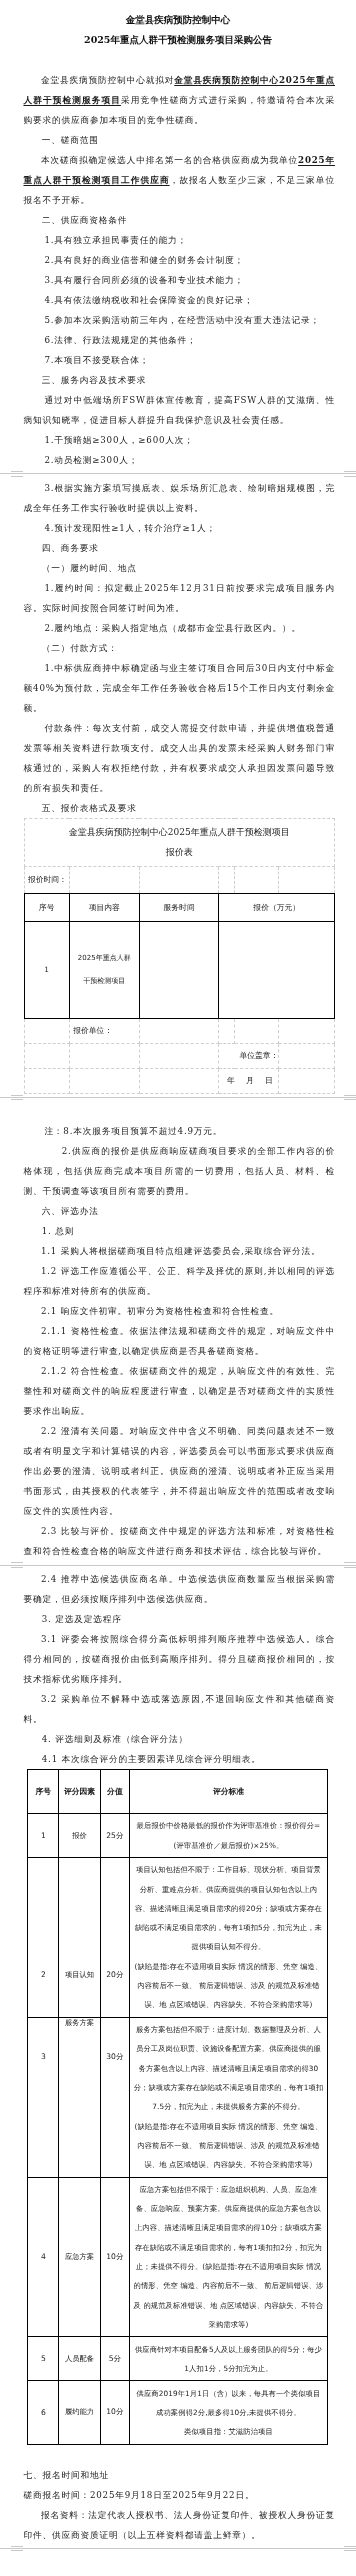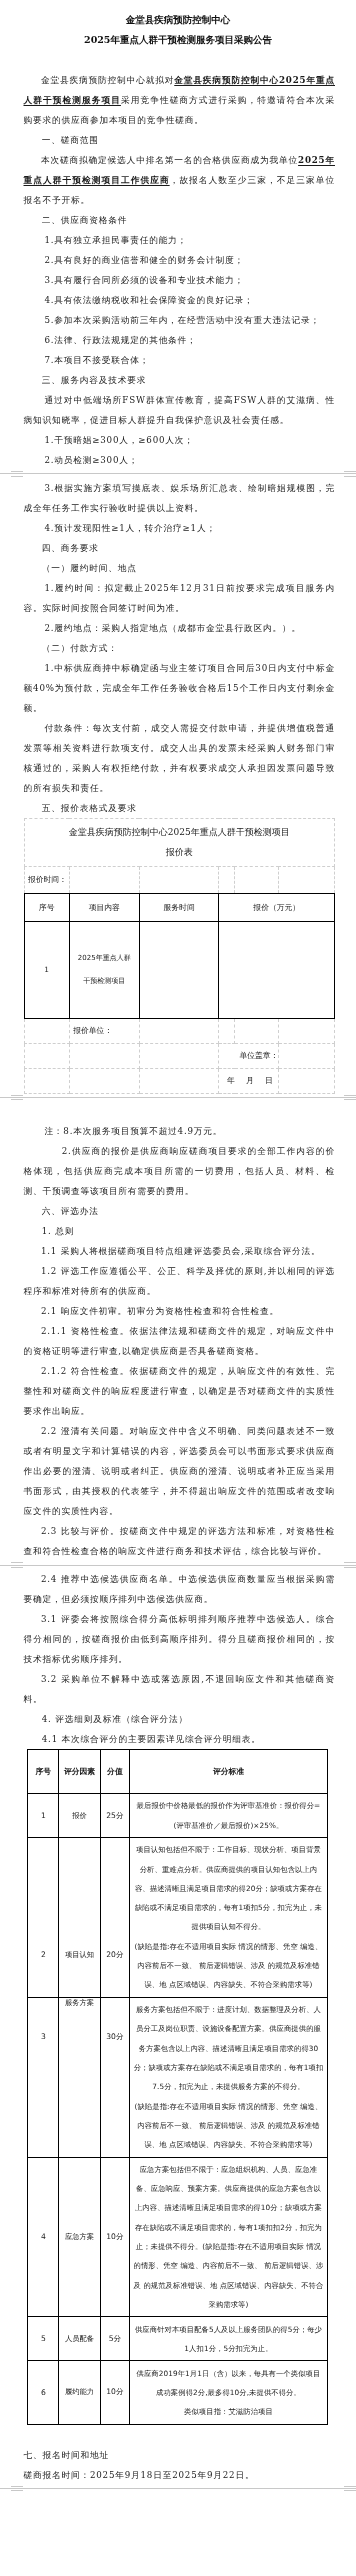--- a/index.html
+++ b/index.html
@@ -249,20 +249,21 @@
     <p class="para">2.3 比较与评价。按磋商文件中规定的评选方法和标准，对资格性检查和符合性检查合格的响应文件进行商务和技术评估，综合比较与评价。</p>
   </div>
 
   <div class="page-break">
       <span class="mark-l"></span>
       <span class="mark-r"></span>
     </div>
 
   <div class="body">
     <p class="para">2.4 推荐中选候选供应商名单。中选候选供应商数量应当根据采购需要确定，但必须按顺序排列中选候选供应商。</p>
+    <p class="head">3. 定选及定选程序</p>
     <p class="para">3.1  评委会将按照综合得分高低标明排列顺序推荐中选候选人。综合得分相同的，按磋商报价由低到高顺序排列。得分且磋商报价相同的，按技术指标优劣顺序排列。</p>
     <p class="para">3.2 采购单位不解释中选或落选原因,不退回响应文件和其他磋商资料。</p>
     <p class="head">4. 评选细则及标准（综合评分法）</p>
     <p class="head">4.1  本次综合评分的主要因素详见综合评分明细表。</p>
   </div>
 
   <div class="score-wrap">
     <table class="score">
       <colgroup>
         <col style="width:10.3%">
@@ -330,20 +331,21 @@
       </tr>
     </tbody>
       </table>
   </div>
 
   <div class="spacer-lg"></div>
 
   <div class="body">
     <p class="para noindent">七、报名时间和地址</p>
     <p class="para noindent">磋商报名时间：2025年9月18日至2025年9月22日。</p>
+    <p class="para">报名资料：法定代表人授权书、法人身份证复印件、被授权人身份证复印件、供应商资质证明（以上五样资料都请盖上鲜章）。</p>
   </div>
 
   <div class="page-break">
       <span class="mark-l"></span>
       <span class="mark-r"></span>
     </div>
 
 </div>
 
 

